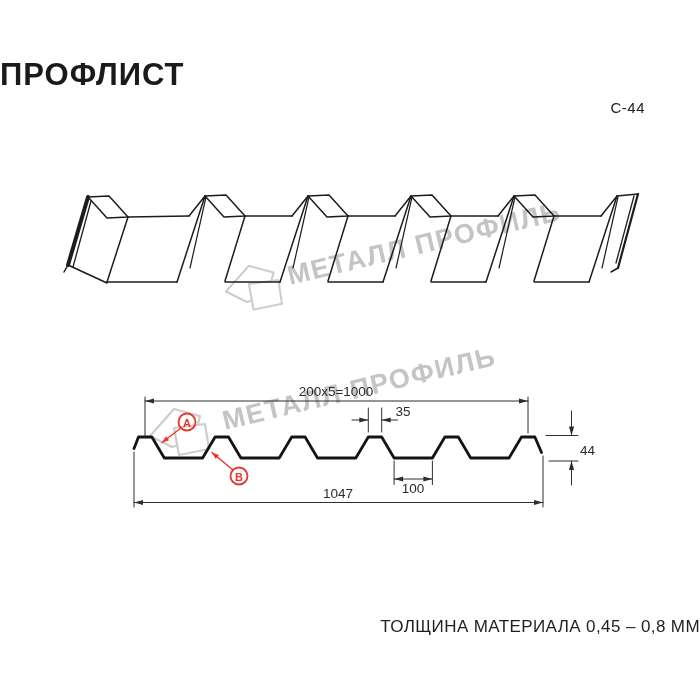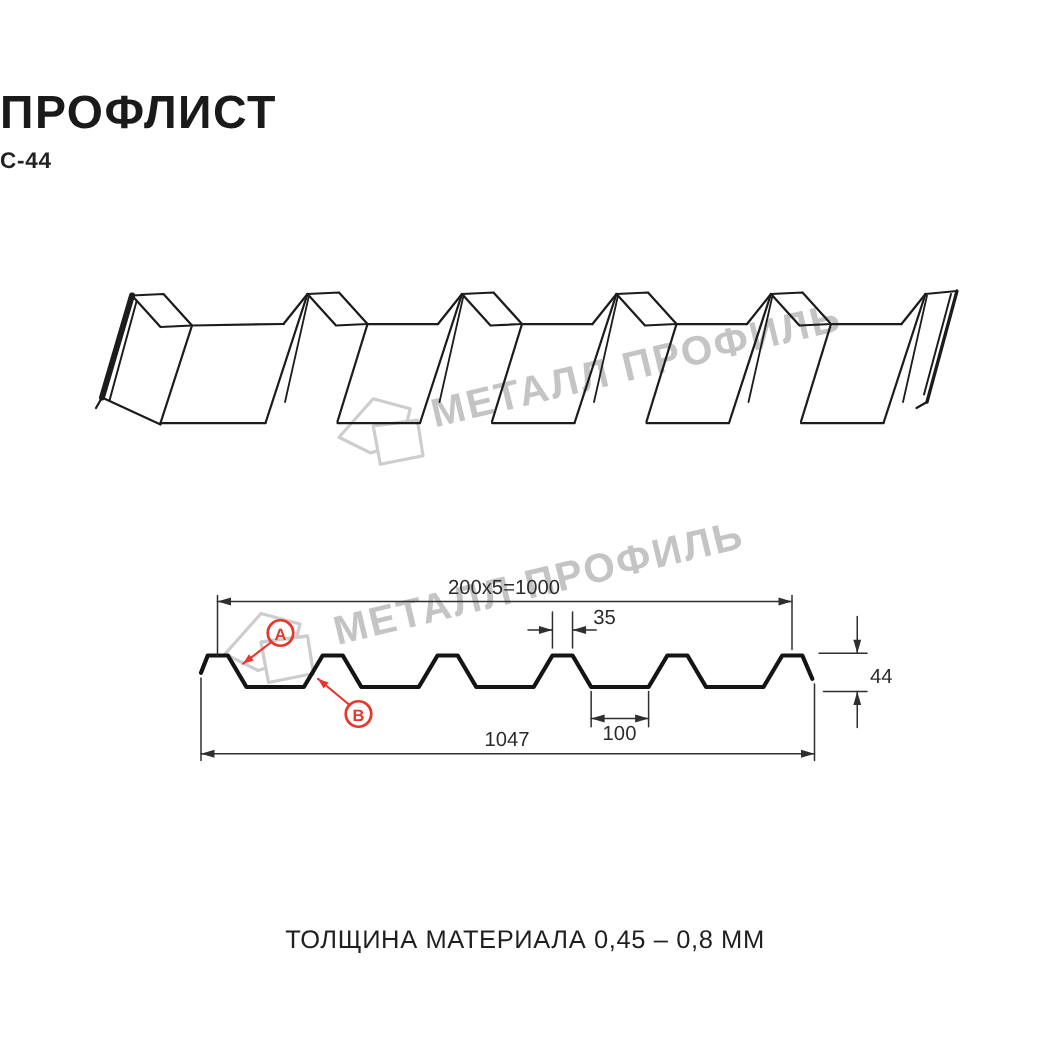--- a/index.html
+++ b/index.html
@@ -1,22 +1,22 @@
 <!DOCTYPE html>
 <html><head>
 <meta charset="utf-8">
 <style>
   html,body{margin:0;padding:0;background:#ffffff;}
   .page{position:relative;width:700px;height:700px;background:#fff;overflow:hidden;
         font-family:"Liberation Sans",sans-serif;}
   .title{position:absolute;top:57px;left:0;width:700px;
          font-size:31px;font-weight:700;letter-spacing:1px;color:#1a1a1a;}
-  .subtitle{position:absolute;top:99px;left:0;width:645px;text-align:left;
-         font-size:15px;font-weight:700;letter-spacing:.5px;color:#222;}
-  .footer-note{position:absolute;top:617px;left:0;width:700px;text-align:center;
+  .subtitle{position:absolute;top:99px;left:0;width:645px;text-align:right;
+         font-size:15px;font-weight:400;letter-spacing:.5px;color:#222;}
+  .footer-note{position:absolute;top:617px;left:0;width:700px;text-align:right;
          font-size:17px;font-weight:400;letter-spacing:.4px;color:#1f1f1f;}
   svg{position:absolute;left:0;top:0;}
 </style>
 </head>
 <body>
 
 <div class="page">
   <div class="title">ПРОФЛИСТ</div>
   <div class="subtitle">С-44</div>
 

